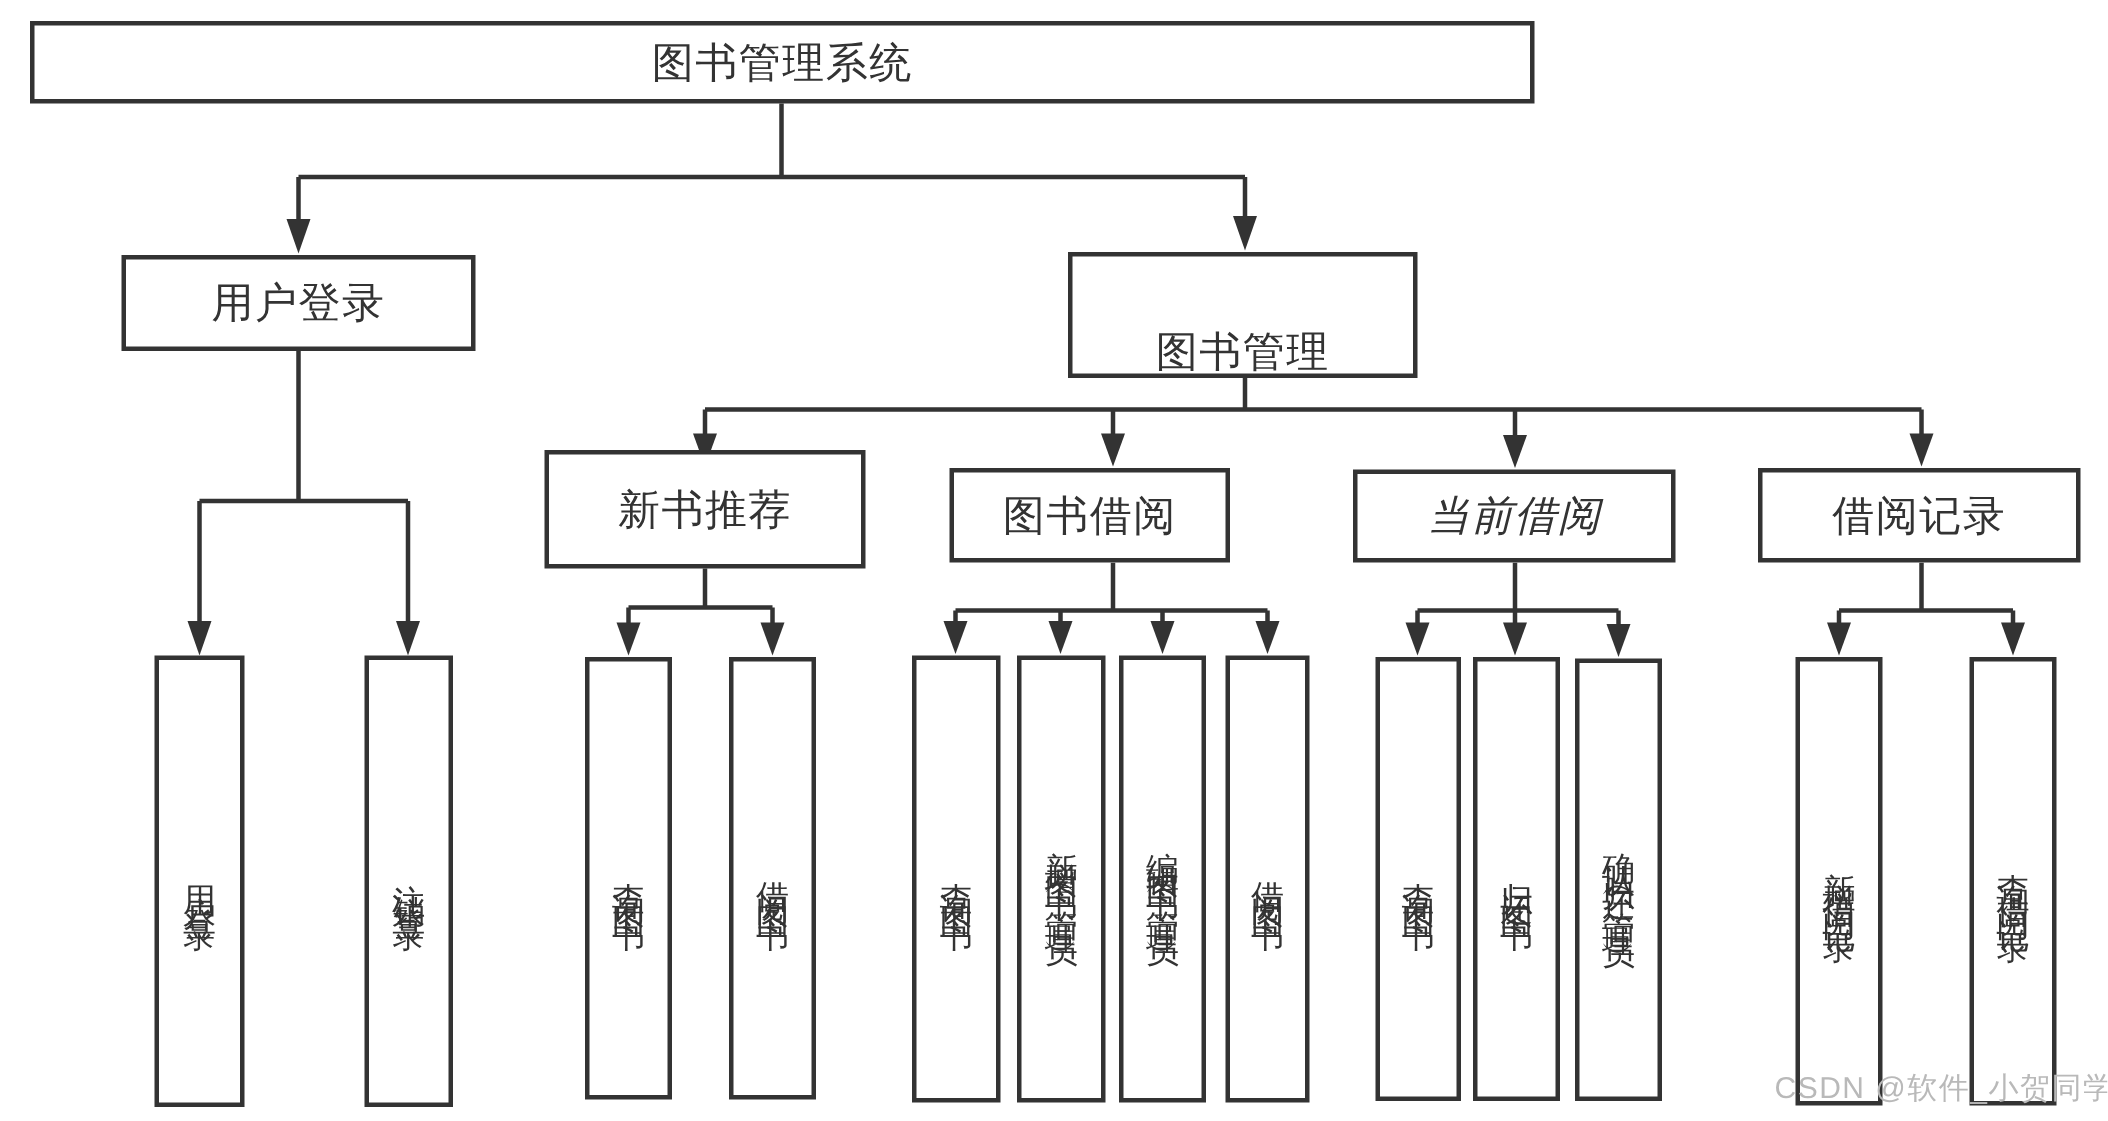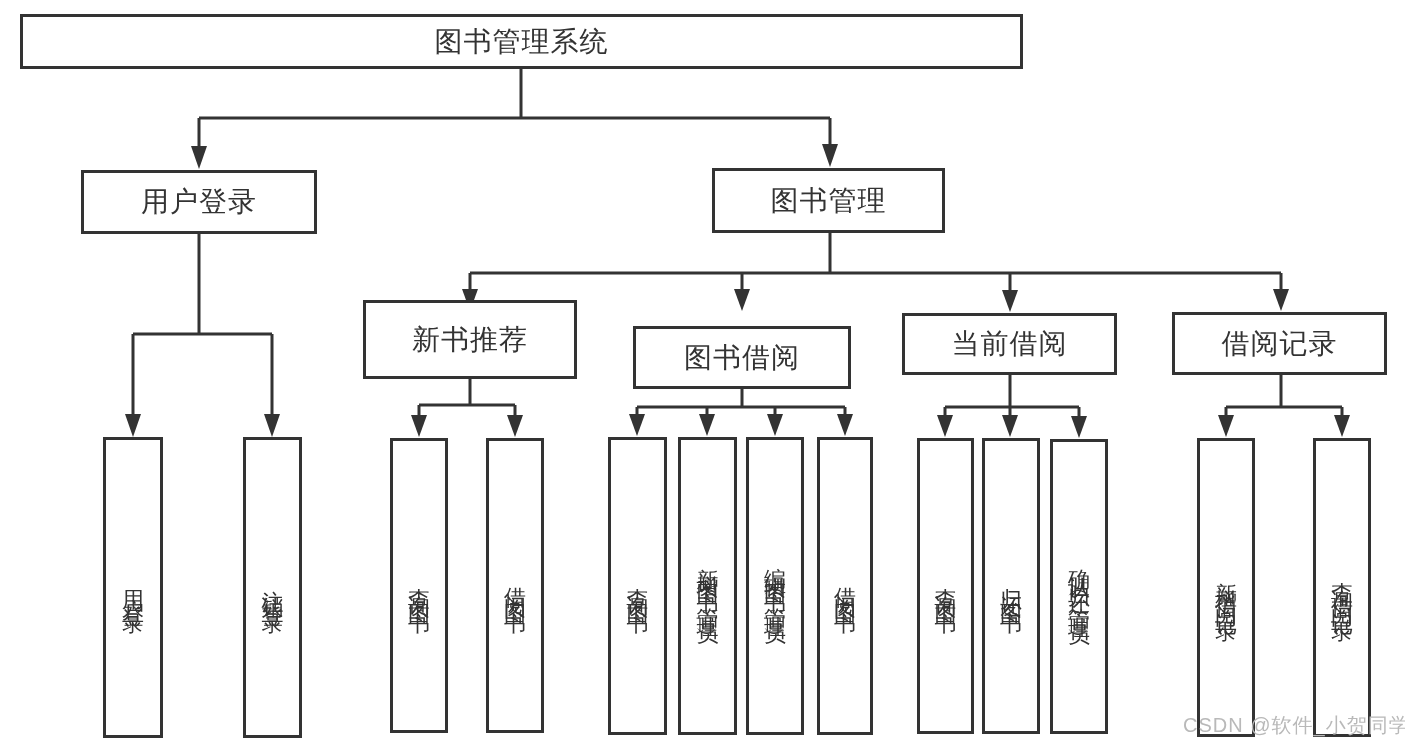--- a/index.html
+++ b/index.html
@@ -102,31 +102,31 @@
     </g>
   </svg>
 
   <div class="node" style="left:20px; top:14px; width:1003px; height:55px;">
     <span class="hlabel">图书管理系统</span>
   </div>
 
   <div class="node" style="left:81px; top:170px; width:236px; height:64px;">
     <span class="hlabel">用户登录</span>
   </div>
-  <div class="node" style="left:712px; top:168px; width:233px; height:65px;">
+  <div class="node" style="left:712px; top:168px; width:233px; height:84px;align-items:flex-end;">
     <span class="hlabel">图书管理</span>
   </div>
 
   <div class="node" style="left:363px; top:300px; width:214px; height:79px;">
     <span class="hlabel">新书推荐</span>
   </div>
-  <div class="node" style="left:633px; top:312px; width:218px; height:63px;margin-top:14px;">
+  <div class="node" style="left:633px; top:312px; width:187px; height:63px;">
     <span class="hlabel">图书借阅</span>
   </div>
-  <div class="node" style="left:902px; top:313px; width:215px; height:62px;">
+  <div class="node" style="left:902px; top:313px; width:215px; height:62px;font-style:italic;">
     <span class="hlabel">当前借阅</span>
   </div>
   <div class="node" style="left:1172px; top:312px; width:215px; height:63px;">
     <span class="hlabel">借阅记录</span>
   </div>
 
   <div class="node" style="left:103px; top:437px; width:60px; height:301px;">
     <span class="vlabel">用户登录</span>
   </div>
   <div class="node" style="left:243px; top:437px; width:59px; height:301px;">

